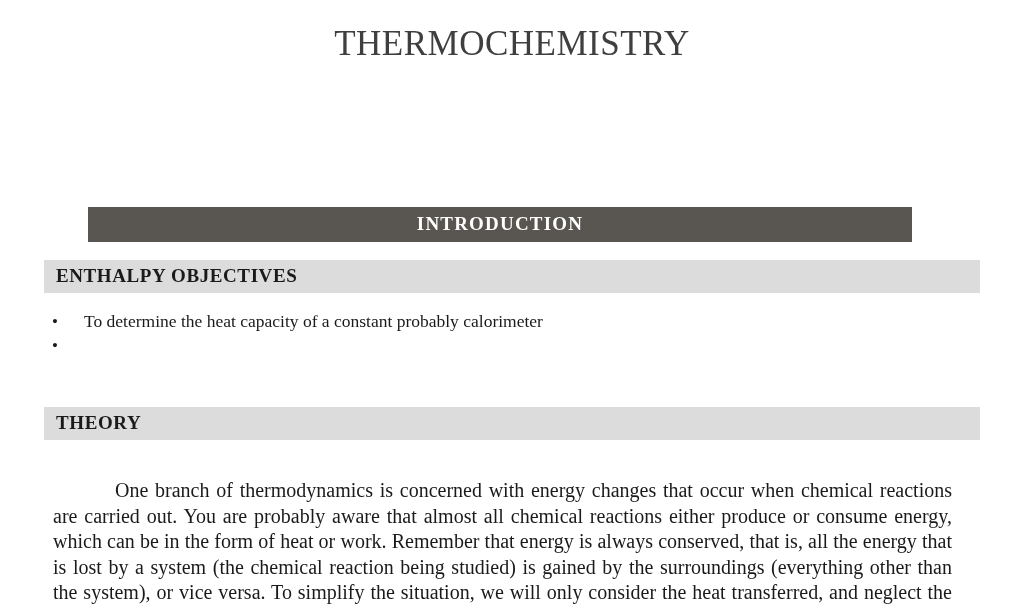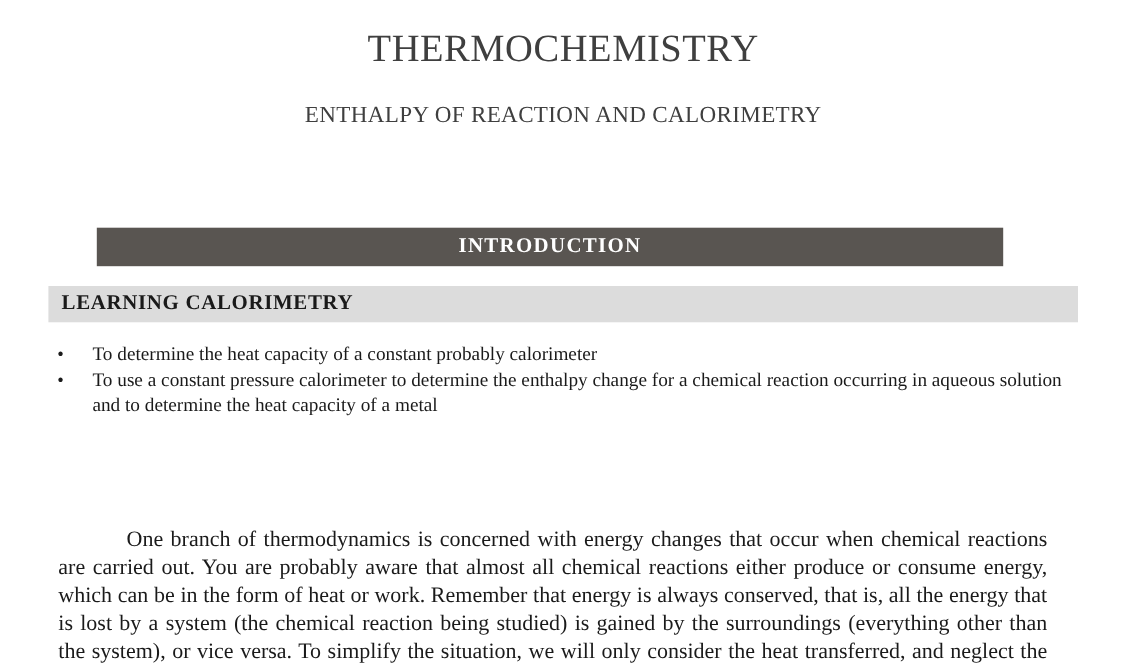--- a/index.html
+++ b/index.html
@@ -104,33 +104,32 @@
     text-indent: 62px;
   }
 </style>
 </head>
 <body>
 
 <div class="page">
 
   <h1 class="doc-title">THERMOCHEMISTRY</h1>
 
-  <h2 class="doc-subtitle">ENTHALPY OF REACTION AND CALORIMETRY</h2>
 
   <div class="section-bar">INTRODUCTION</div>
 
-  <div class="subsection-bar" id="objectives-bar">LEARNING CALORIMETRY</div>
+  <div class="subsection-bar" id="objectives-bar">ENTHALPY OBJECTIVES</div>
 
   <ul class="bullet-list">
     <li>
       <span class="dot">•</span>
       <span>To determine the heat capacity of a constant probably calorimeter</span>
     </li>
     <li>
       <span class="dot">•</span>
-      <span>To use a constant pressure calorimeter to determine the enthalpy change for a chemical reaction occurring in aqueous solution and to determine the heat capacity of a metal</span>
     </li>
   </ul>
 
+  <div class="subsection-bar" id="theory-bar">THEORY</div>
 
   <p class="body-text">One branch of thermodynamics is concerned with energy changes that occur when chemical reactions are carried out.  You are probably aware that almost all chemical reactions either produce or consume energy, which can be in the form of heat or work.  Remember that energy is always conserved, that is, all the energy that is lost by a system (the chemical reaction being studied) is gained by the surroundings (everything other than the system), or vice versa.  To simplify the situation, we will only consider the heat transferred, and neglect the work done.</p>
 
 </div>
 
 </body></html>

